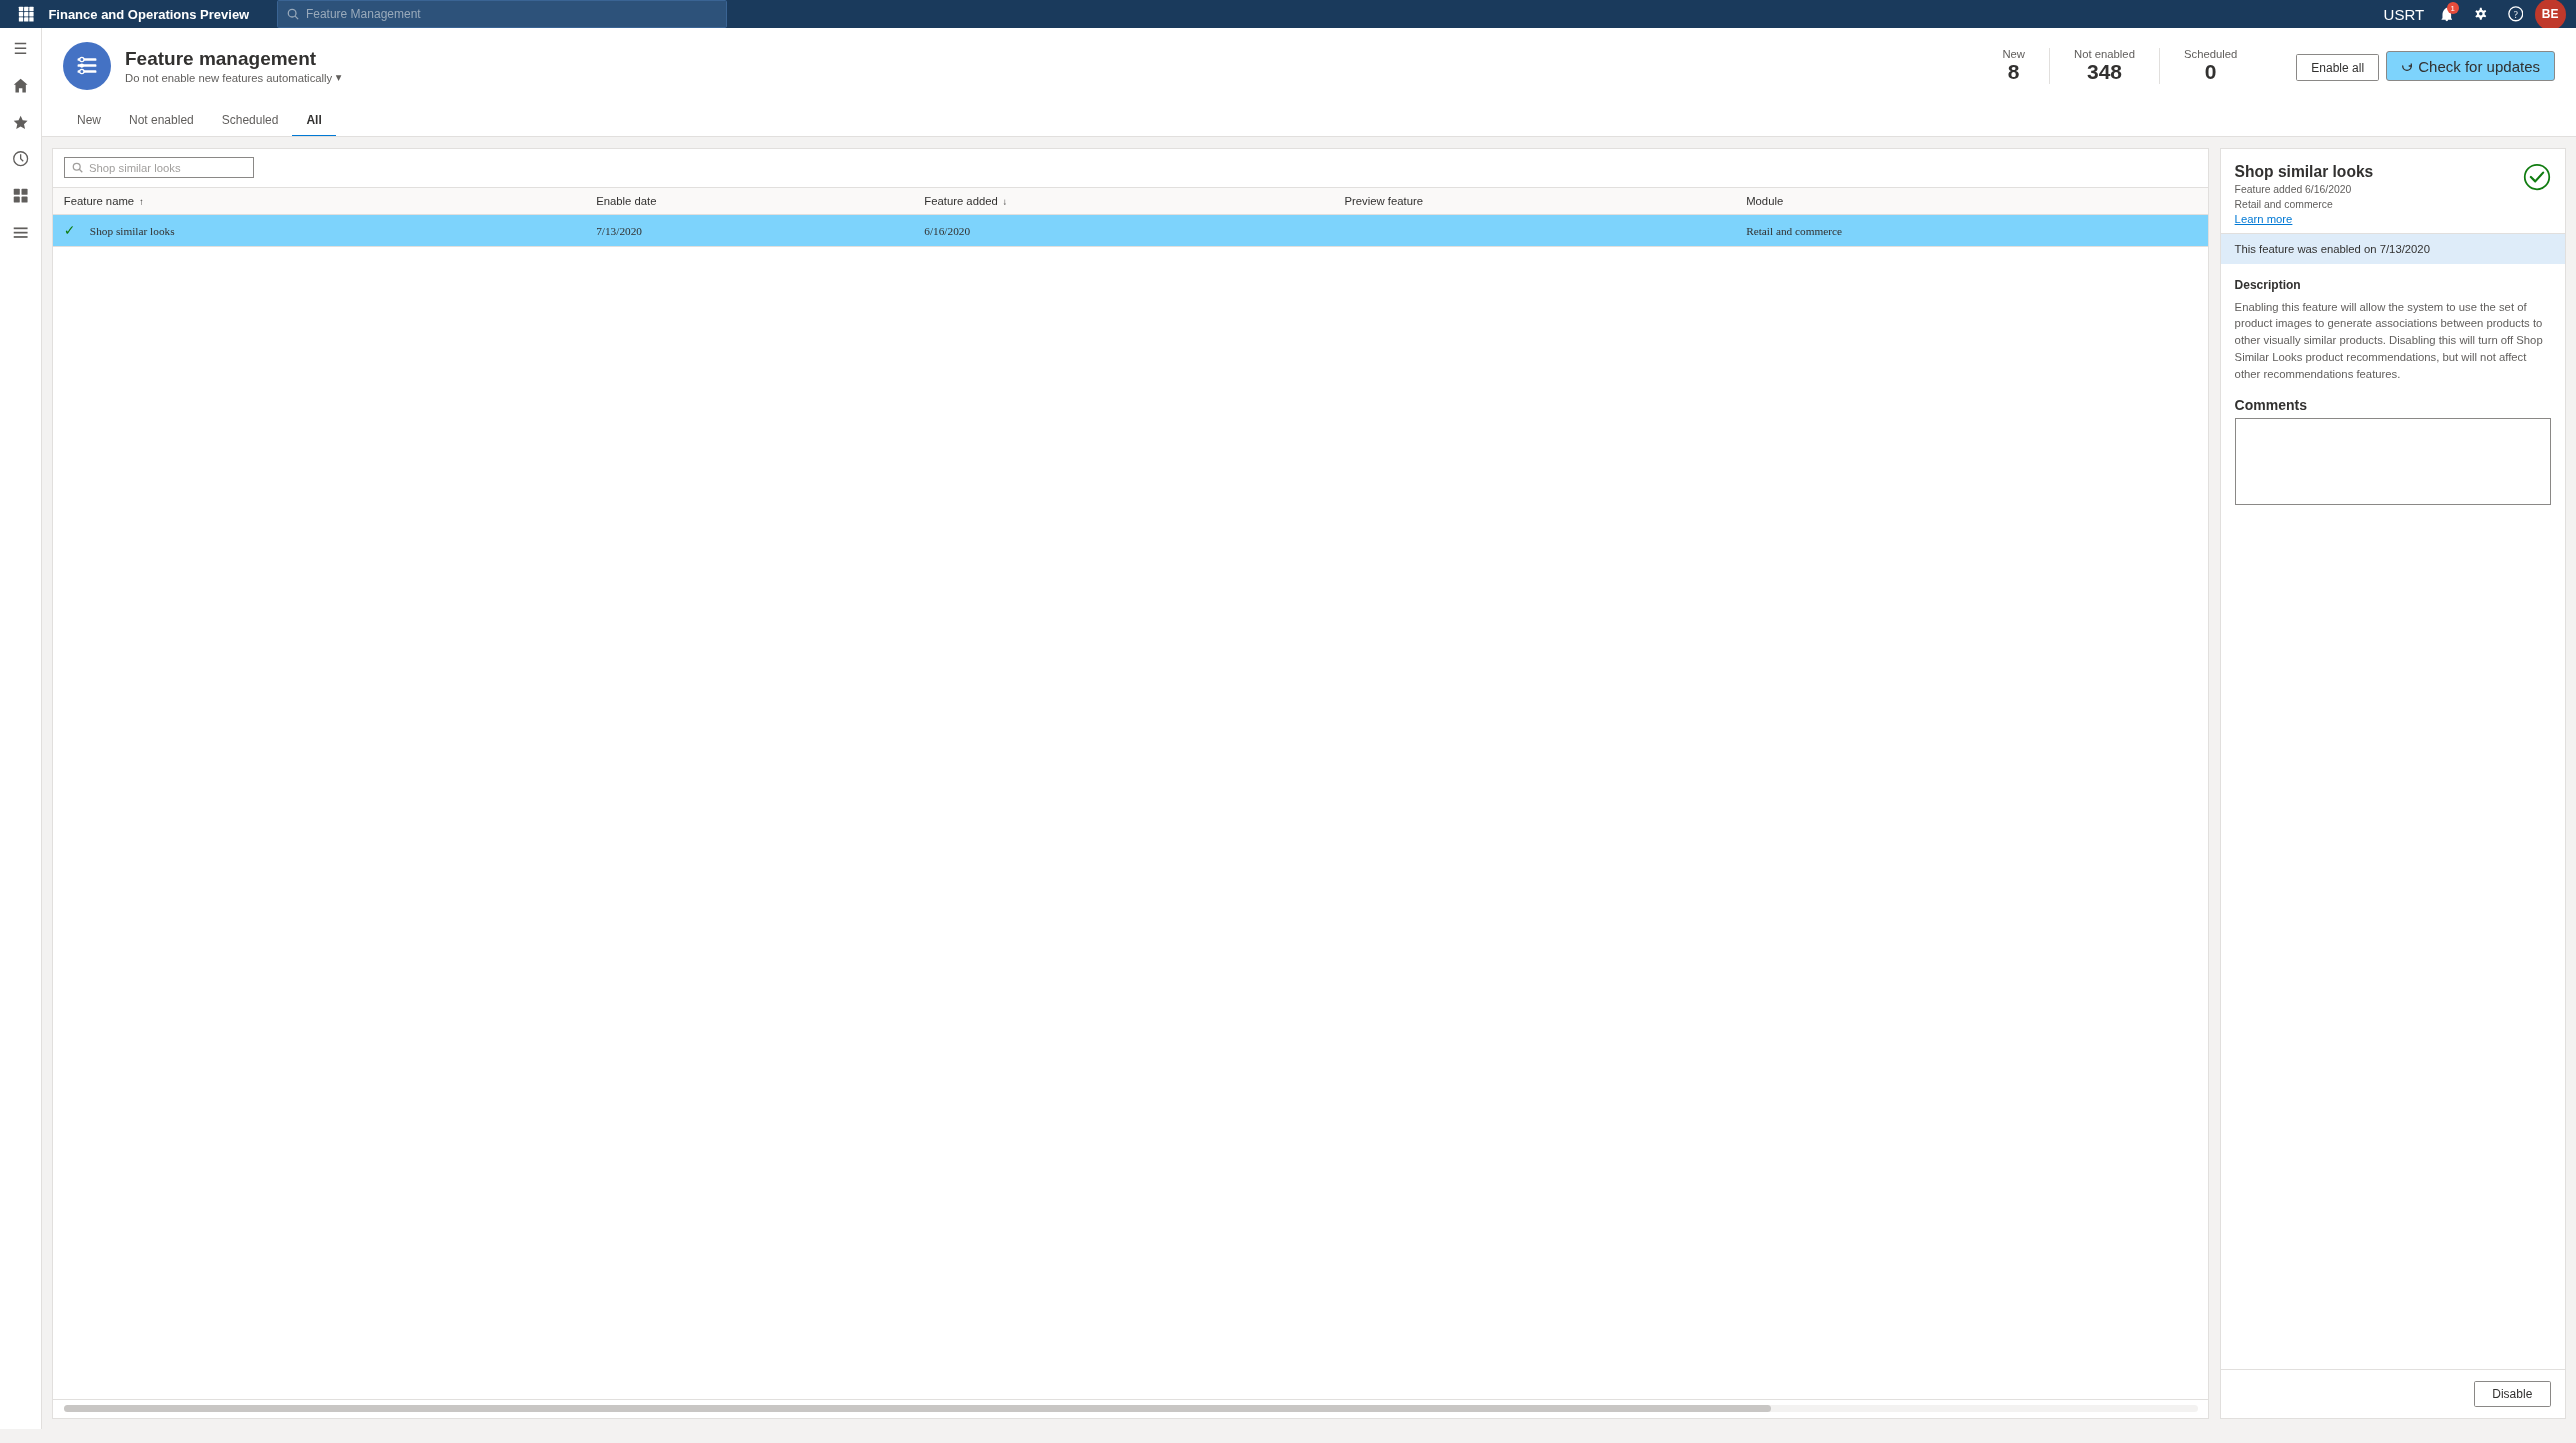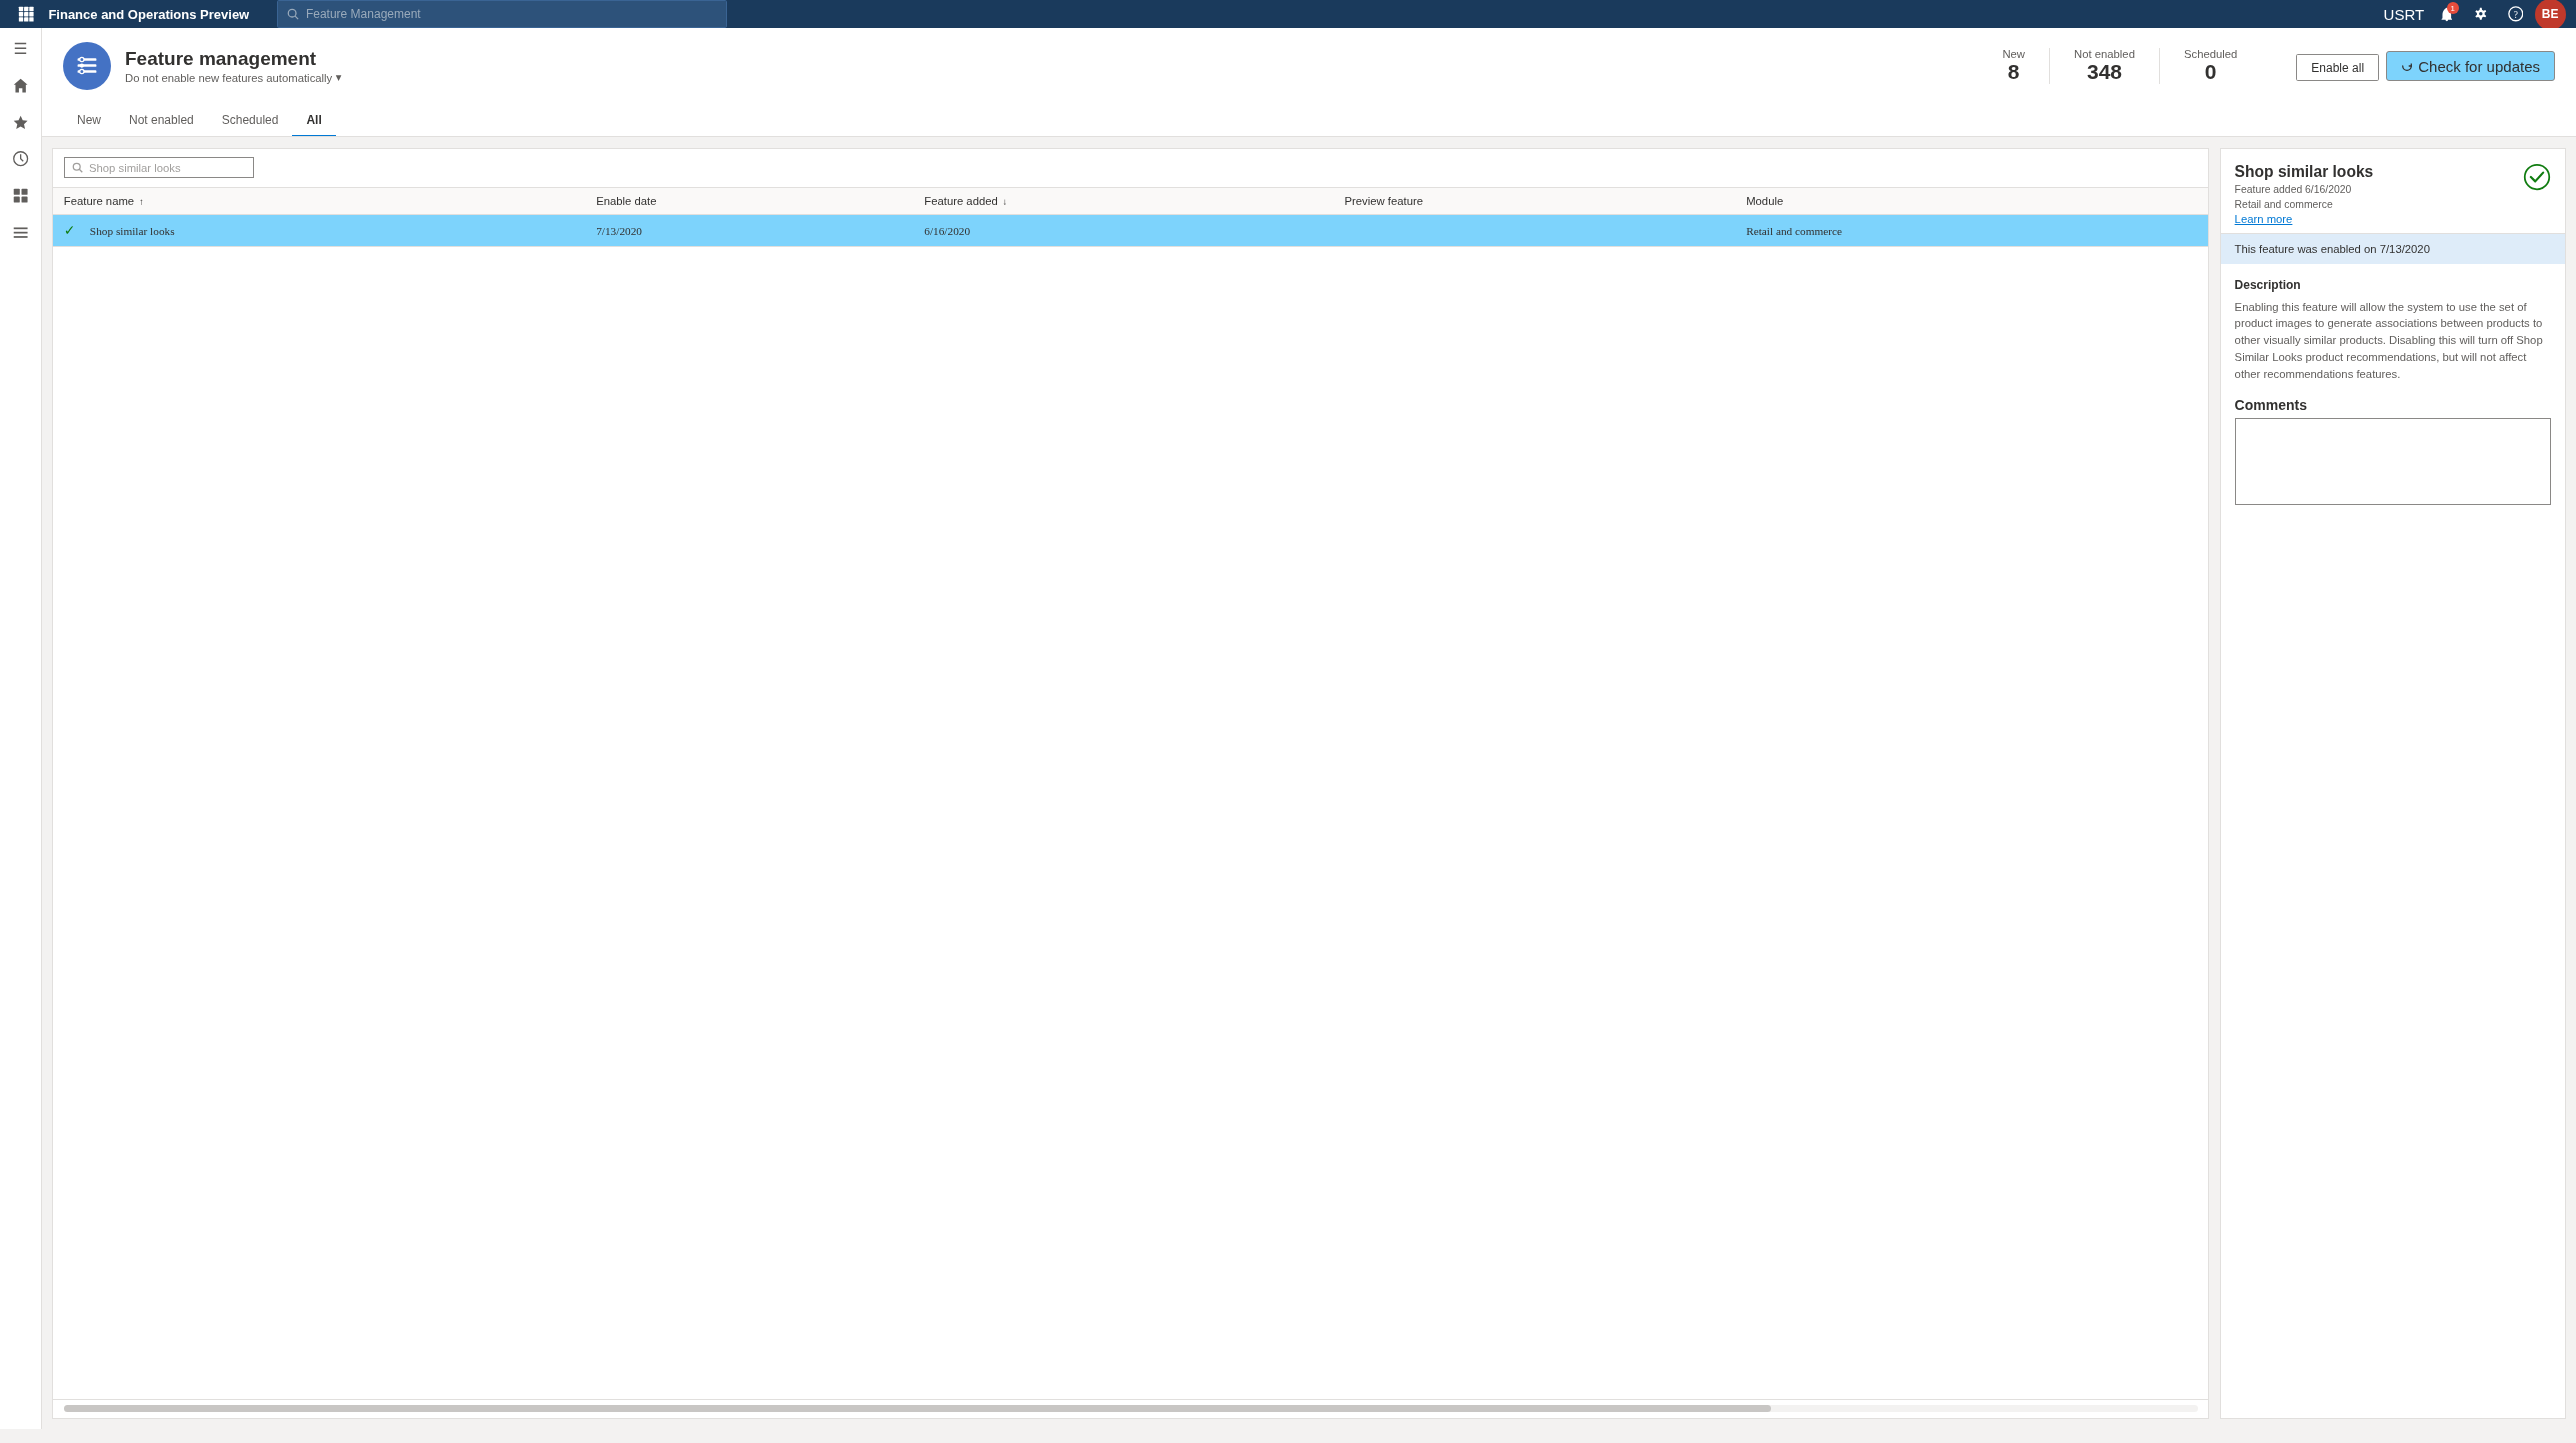--- a/index.html
+++ b/index.html
@@ -434,18 +434,21 @@
         <div class="detail-enabled-banner">This feature was enabled on 7/13/2020</div>
 
         <div class="detail-body">
           <div class="detail-section-title">Description</div>
           <div class="detail-description">Enabling this feature will allow the system to use the set of product images to generate associations between products to other visually similar products. Disabling this will turn off Shop Similar Looks product recommendations, but will not affect other recommendations features.</div>
 
           <div class="detail-comments-label">Comments</div>
           <textarea class="comments-textarea" style=""></textarea>
         </div>
 
+        <div class="detail-footer">
+          <button class="btn-disable">Disable</button>
+        </div>
       </div>
 
     </div>
   </div>
 </div>
 
 
 </body></html>

